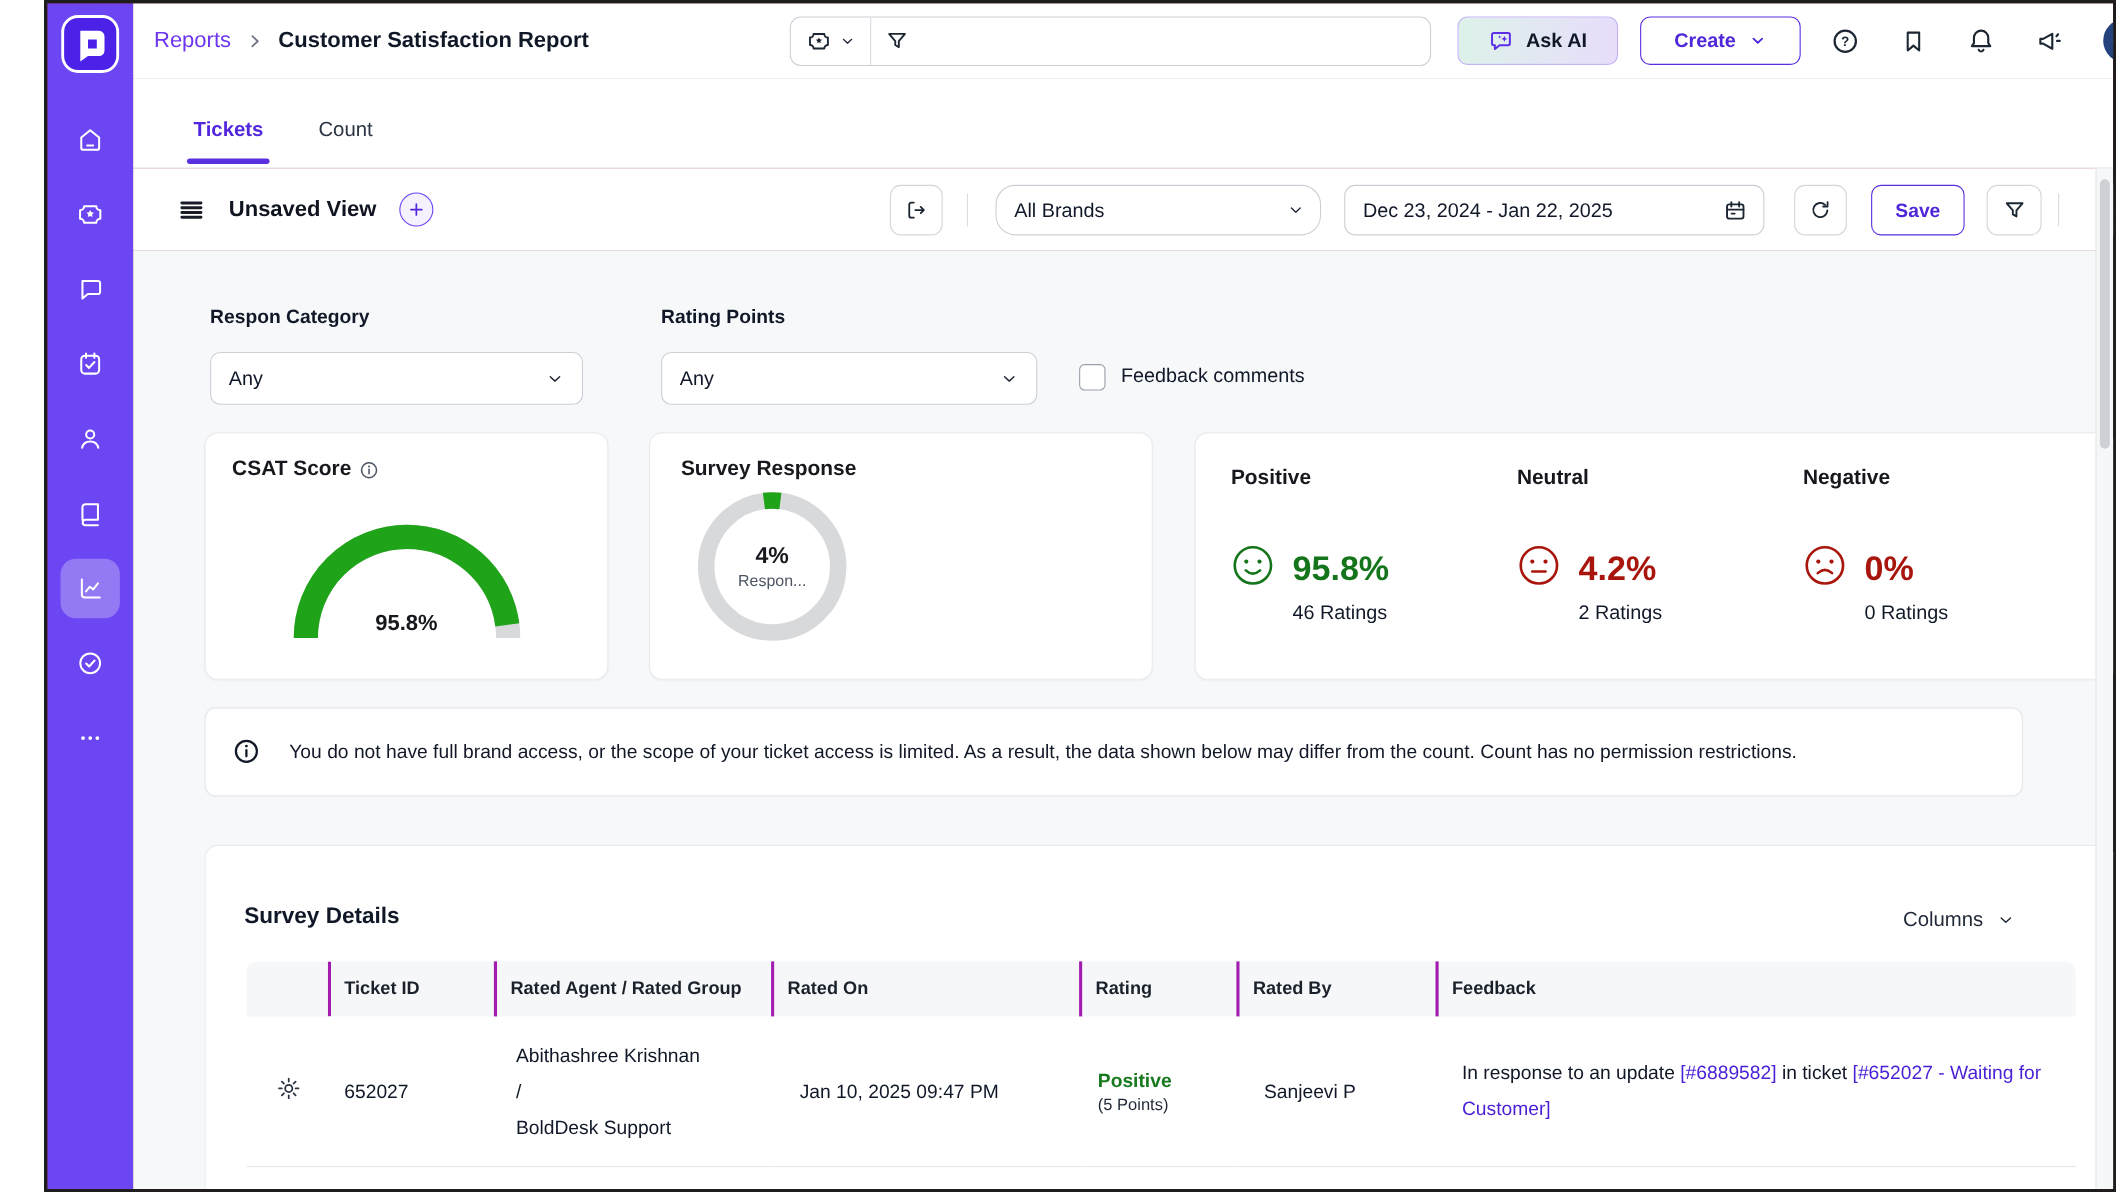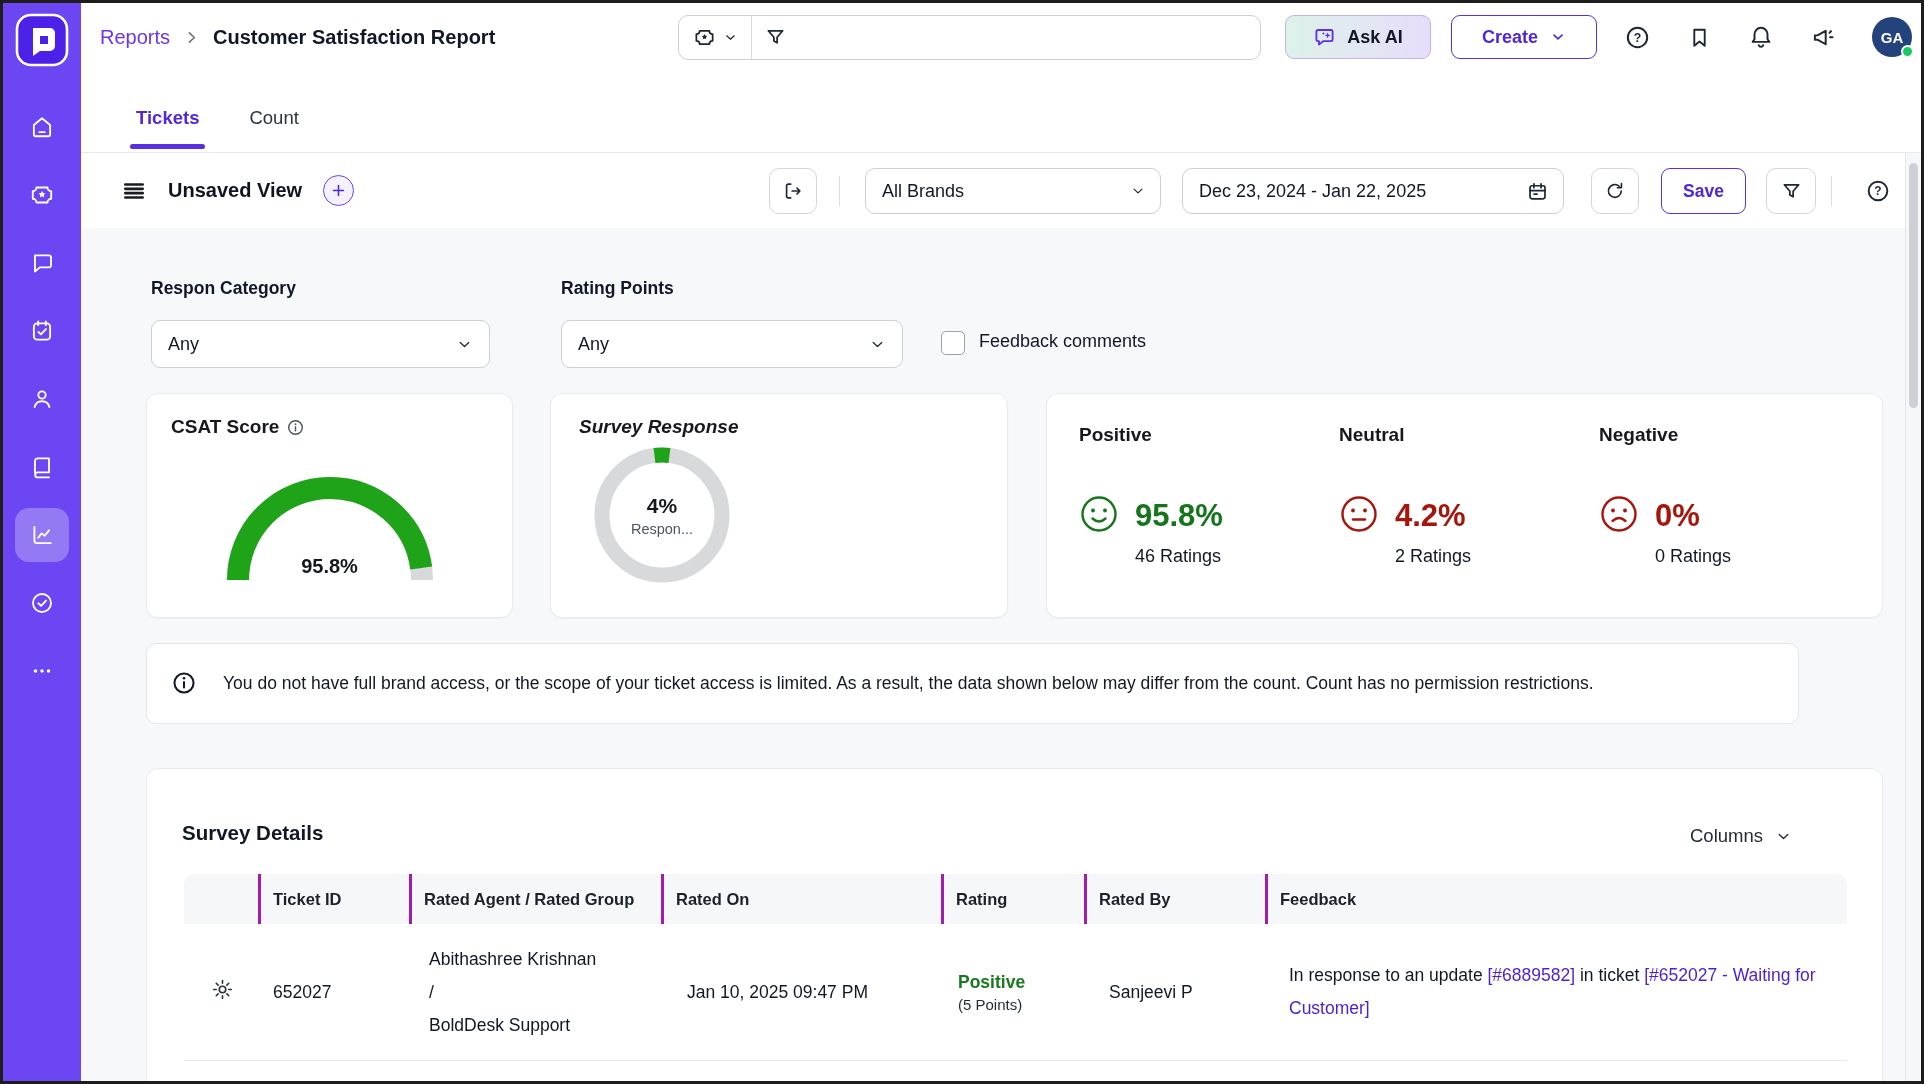--- a/index.html
+++ b/index.html
@@ -1,17 +1,17 @@
 <!DOCTYPE html>
 <html><head>
 <meta charset="utf-8">
 <style>
   * { margin:0; padding:0; box-sizing:border-box; }
   html,body { width:1924px; height:1084px; font-family:"Liberation Sans", sans-serif; background:#fff; }
-  #app { position:absolute; inset:0; border:3px solid #1d1d1d; background:#7f1d1d; overflow:hidden; }
+  #app { position:absolute; inset:0; border:3px solid #1d1d1d; background:#7f1d1d; overflow:hidden;margin-left:40px; }
 
   
   .sidebar { position:absolute; left:0; top:0; bottom:0; width:78px; background:#6b46f2; z-index:30; }
   .logo { position:absolute; left:12px; top:10px; width:54px; height:54px; }
   .nav { position:absolute; top:90px; left:0; width:78px; display:flex; flex-direction:column; }
   .nav-item { height:68px; display:flex; align-items:center; justify-content:center; }
   .nav-pill { width:54px; height:54px; border-radius:14px; display:flex; align-items:center; justify-content:center; }
   .nav-item.active .nav-pill { background:rgba(255,255,255,.28); }
   .nav-item svg { stroke:#fff; fill:none; stroke-width:1.7; stroke-linecap:round; stroke-linejoin:round; }
 
@@ -66,21 +66,21 @@
 
   .card { position:absolute; top:165px; background:#fff; border:1px solid #e9ebef; border-radius:12px; box-shadow:0 1px 2px rgba(16,24,40,.04); height:225px; }
   .card-title { font-size:19px; font-weight:600; color:#16181d; }
 
   #card-csat { left:65px; width:367px; }
   #card-csat .card-head { display:flex; align-items:center; gap:7px; padding:22px 0 0 24px; }
   .gauge-wrap { position:relative; width:260px; margin:4px auto 0; }
   .gauge-label { position:absolute; left:0; right:0; bottom:16px; text-align:center; font-size:20px; font-weight:700; color:#16181d; }
 
   #card-survey { left:469px; width:458px; }
-  #card-survey .card-head { padding:22px 0 0 28px;font-style:italic; }
+  #card-survey .card-head { padding:22px 0 0 28px; }
   .survey-body { display:flex; align-items:center; margin:2px 0 0 36px; }
   .donut-wrap { position:relative; width:150px; height:150px; }
   .donut-center { position:absolute; inset:0; display:flex; flex-direction:column; align-items:center; justify-content:center; gap:3px; }
   .donut-pct { font-size:21px; font-weight:700; color:#16181d; }
   .donut-sub { font-size:14.5px; color:#4b5563; }
   .survey-stats { margin-left:64px; display:flex; flex-direction:column; gap:22px; }
   .stat-line { display:flex; align-items:baseline; gap:13px; }
   .stat-num { font-size:25px; font-weight:700; color:#16181d; }
   .stat-lab { font-size:18px; color:#1f2937; }
 
@@ -300,21 +300,21 @@
     </div>
 
     <div class="tool-btn" style="left:688px; width:48px;">
       <svg class="stroke hdr-icon" width="22" height="22" viewBox="0 0 24 24">
           <path d="M9.5 4.5H7a2 2 0 0 0-2 2v11a2 2 0 0 0 2 2h2.5"></path>
           <path d="M11 12h8.5M16.4 8.9l3.1 3.1-3.1 3.1"></path>
         </svg>
     </div>
     <div class="tool-sep" style="left:758px;"></div>
 
-    <div class="select-box" style="left:784px; width:296px;">
+    <div class="select-box" style="left:784px; width:296px;border-radius:18px;">
       <span class="sel-text">All Brands</span>
       <svg class="stroke hdr-icon" width="16" height="16" viewBox="0 0 24 24" stroke-width="2.2">
           <path d="M6 9.2l6 5.6 6-5.6"></path>
         </svg>
     </div>
 
     <div class="select-box" style="left:1101px; width:382px;">
       <span class="sel-text">Dec 23, 2024 - Jan 22, 2025</span>
       <svg class="stroke hdr-icon" width="23" height="23" viewBox="0 0 24 24">
           <rect x="4.2" y="6" width="15.6" height="13.6" rx="2"></rect>

